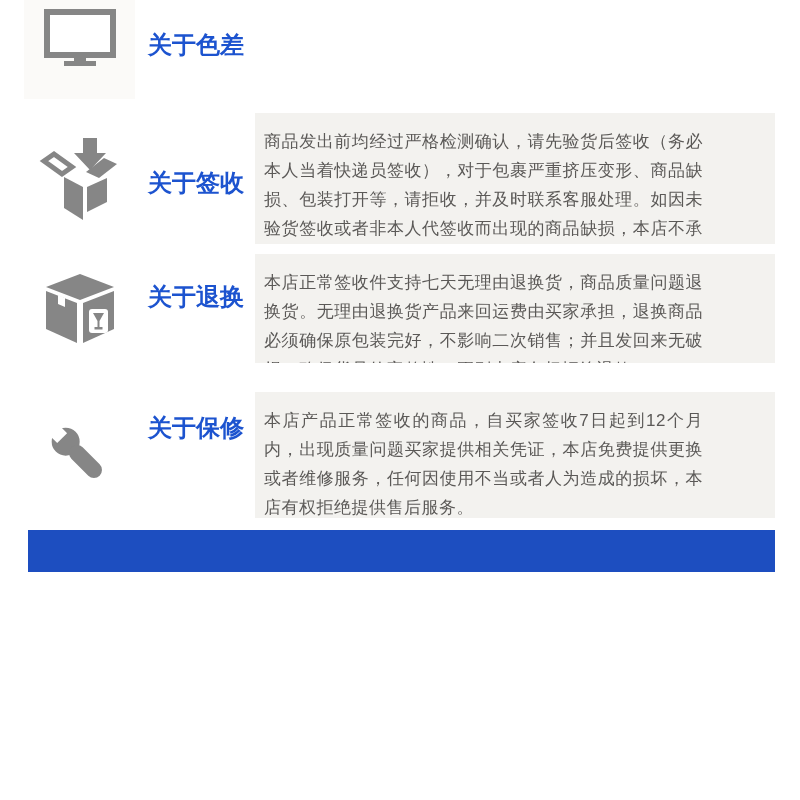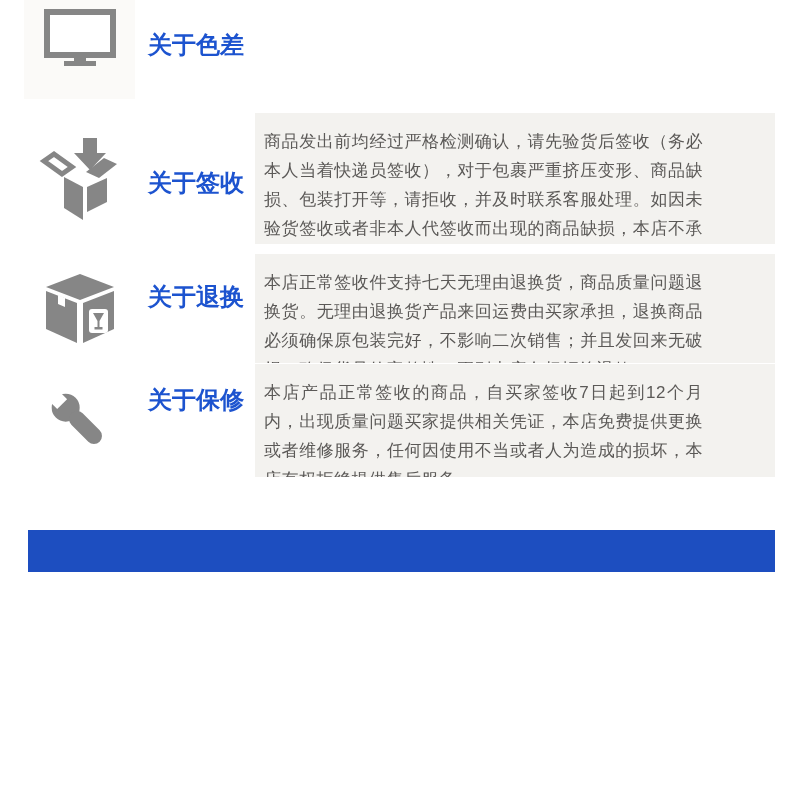--- a/index.html
+++ b/index.html
@@ -6,21 +6,21 @@
   body{
     width:800px;height:800px;background:#ffffff;
     font-family:"Liberation Sans","DejaVu Sans",sans-serif;
     -webkit-font-smoothing:antialiased;
   }
   .canvas{position:relative;width:800px;height:800px;background:#ffffff;overflow:hidden;}
   .row{position:absolute;left:0;width:800px;}
   .row1{top:0;height:74px;}
   .row2{top:113px;height:131px;}
   .row3{top:254px;height:109px;}
-  .row4{top:364px;height:113px;border-radius:9px;}
+  .row4{top:392px;height:126px;border-radius:9px;}
   .iconbox-bg{position:absolute;left:24px;top:0;width:111px;height:99px;background:#fbfaf8;}
   .icon-wrap{
     position:absolute;left:24px;top:0;width:111px;height:100%;
     display:flex;align-items:center;justify-content:center;
   }
   .heading{
     position:absolute;left:148px;width:120px;
     color:#1c53cf;font-size:24px;font-weight:bold;line-height:34px;
     white-space:nowrap;
   }

